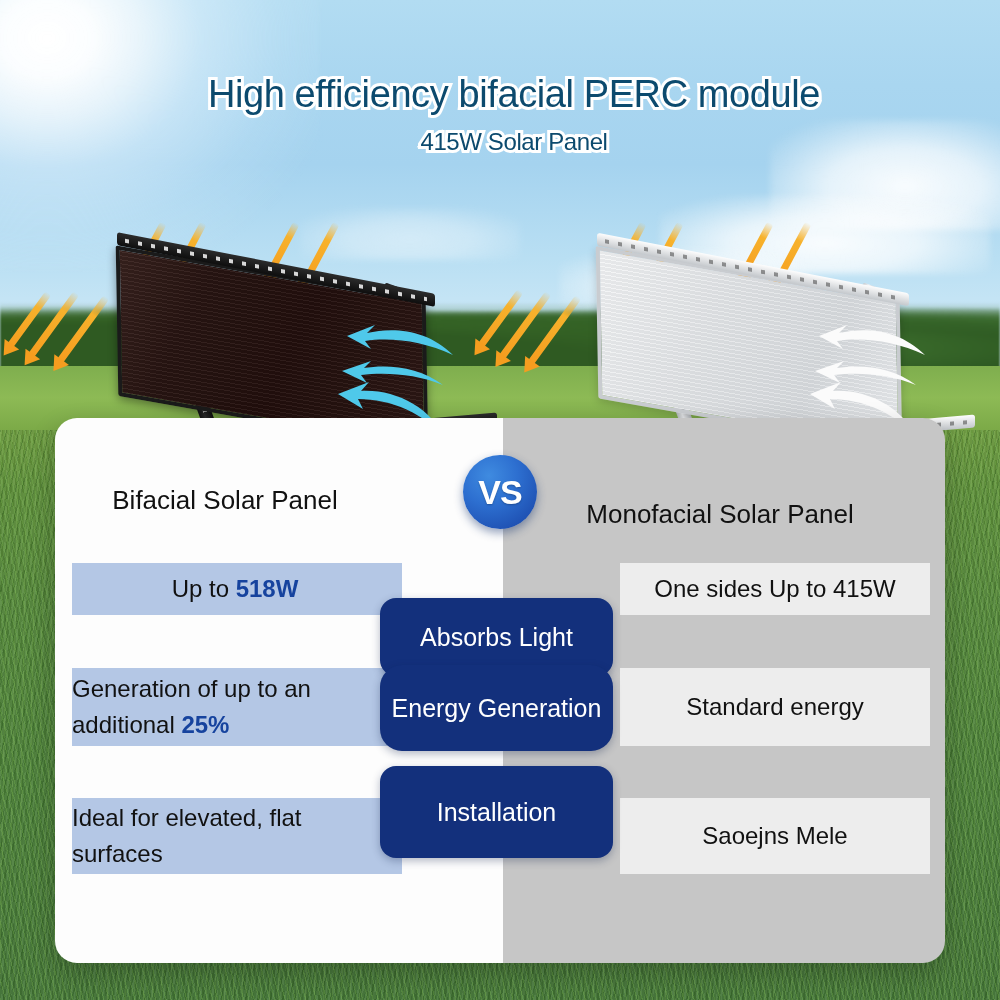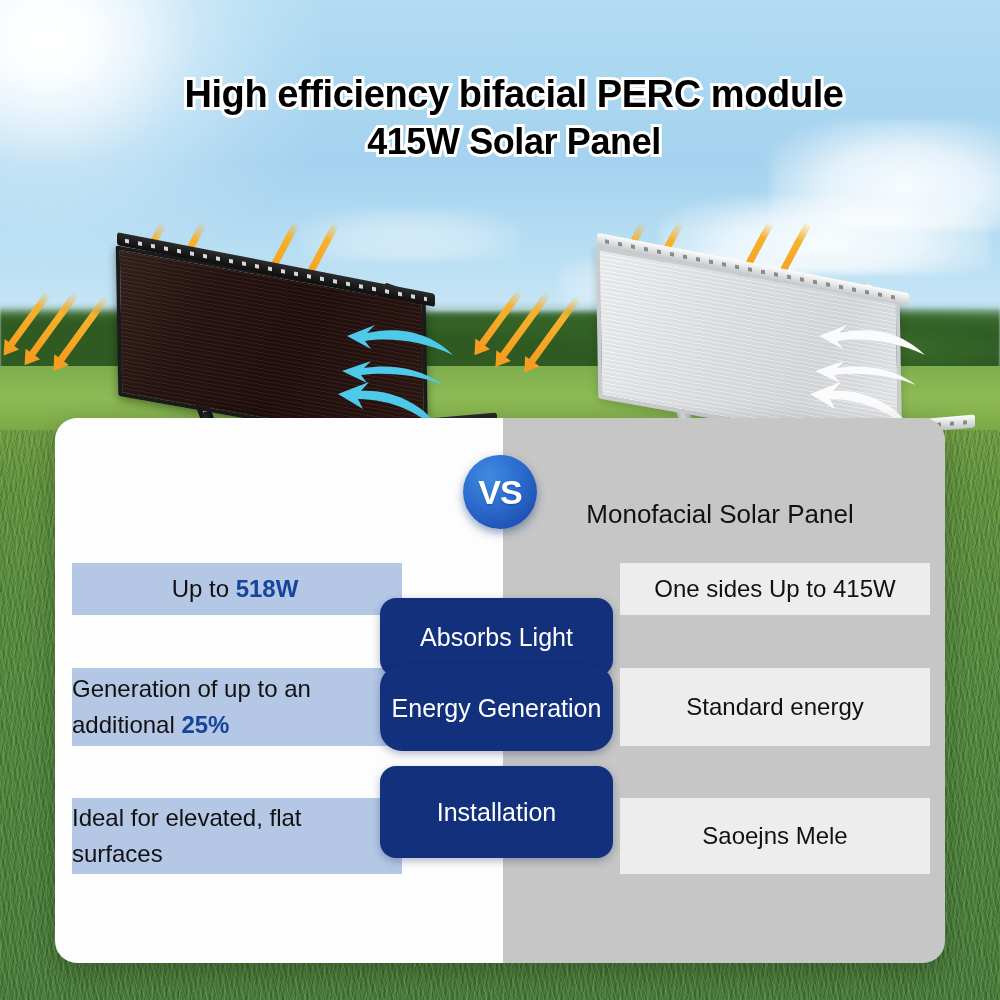--- a/index.html
+++ b/index.html
@@ -83,31 +83,31 @@
       repeating-linear-gradient(91deg, rgba(150,200,100,0.22) 0 1px, rgba(0,0,0,0) 1px 9px);
     opacity: .85;
   }
 
   
   .title-wrap {
     position: absolute; left: 0; top: 70px; width: 1000px;
     text-align: center; z-index: 40;
   }
   .title-line {
-    font-weight: bold;
+    font-weight: normal;
     font-size: 38px;
     line-height: 48px;
-    color: #000000;
+    color: #0c4a6e;
     letter-spacing: -0.4px;
     -webkit-text-stroke: 6px #ffffff;
     paint-order: stroke fill;
     text-shadow: 0 1px 0 rgba(255,255,255,.6);
     margin-left: 28px;
   }
-  .title-line.l2 { font-size: 36px; }
+  .title-line.l2 { font-size: 24px; }
 
   
   .panel-stage { position: absolute; z-index: 20; }
   .panel-stage.left  { left: 55px;  top: 225px; width: 440px; height: 250px; }
   .panel-stage.right { left: 545px; top: 225px; width: 430px; height: 255px; }
 
   .ray {
     position: absolute;
     width: 7px;
     background: linear-gradient(to bottom, rgba(250,180,40,0) 0%, #f7b22c 28%, #f59d1f 100%);
@@ -350,20 +350,21 @@
     <svg class="arr-back" width="120" height="64" style="left:262px; top:156px;" viewBox="0 0 120 64">
       <path d="M112 60 C 96 26, 60 8, 26 10 L 34 1 L 3 13 L 28 28 L 23 18 C 56 18, 90 32, 112 60 Z" fill="#fbfbfb"></path>
     </svg>
   </div>
 
   <div class="card">
     <div class="card-half left"></div>
     <div class="card-half right"></div>
   </div>
 
+  <div class="col-head l" style="position:absolute; top:485px; z-index:50;">Bifacial Solar Panel</div>
   <div class="col-head r" style="position:absolute; top:483px; z-index:50;">Monofacial Solar Panel</div>
 
   <div class="vs-badge">
     <span>VS</span>
   </div>
 
   <div class="row-band lband r1">
     <span><span>Up to </span><b>518W</b></span>
   </div>
   <div class="pill p1">

